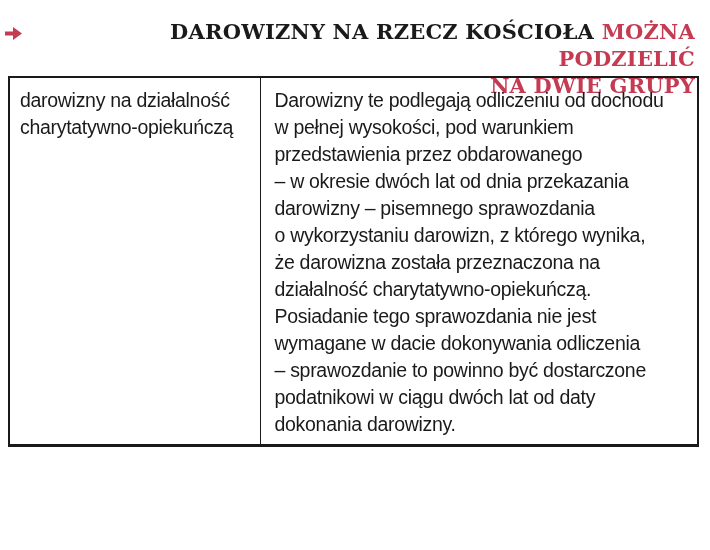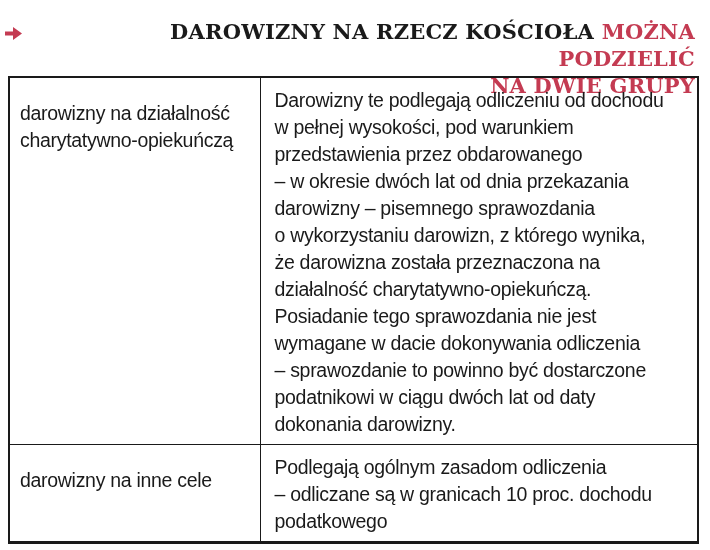--- a/index.html
+++ b/index.html
@@ -62,21 +62,21 @@
     vertical-align: top;
     font-size: 19.5px;
     line-height: 27px;
     letter-spacing: -0.3px;
     color: var(--text, #1a1a1a);
     white-space: pre-line;
     overflow: hidden;
   }
   .tbl tr.r1 { height: 367px; }
   .tbl tr.r2 { height: 94px; }
-  .tbl td.c1 { padding: 22px 8px 6px 10px; margin-left: 16px; }
+  .tbl td.c1 { padding: 9px 8px 6px 10px; margin-left: 16px; }
   .tbl td.c2 { padding: 9px 6px 6px 14px; }
 </style>
 </head>
 <body>
 
 <div class="page">
 
   <div class="header">
     <span class="arrow-icon">
       <svg width="17" height="13" viewBox="0 0 17 13">
@@ -103,22 +103,16 @@
 darowizny – pisemnego sprawozdania
 o wykorzystaniu darowizn, z którego wynika,
 że darowizna została przeznaczona na
 działalność charytatywno-opiekuńczą.
 Posiadanie tego sprawozdania nie jest
 wymagane w dacie dokonywania odliczenia
 – sprawozdanie to powinno być dostarczone
 podatnikowi w ciągu dwóch lat od daty
 dokonania darowizny.</td>
       </tr>
-      <tr class="r2">
-        <td class="c1">darowizny na inne cele</td>
-        <td class="c2">Podlegają ogólnym zasadom odliczenia
-– odliczane są w granicach 10 proc. dochodu
-podatkowego</td>
-      </tr>
     </tbody>
   </table>
 
 </div>
 
 </body></html>

